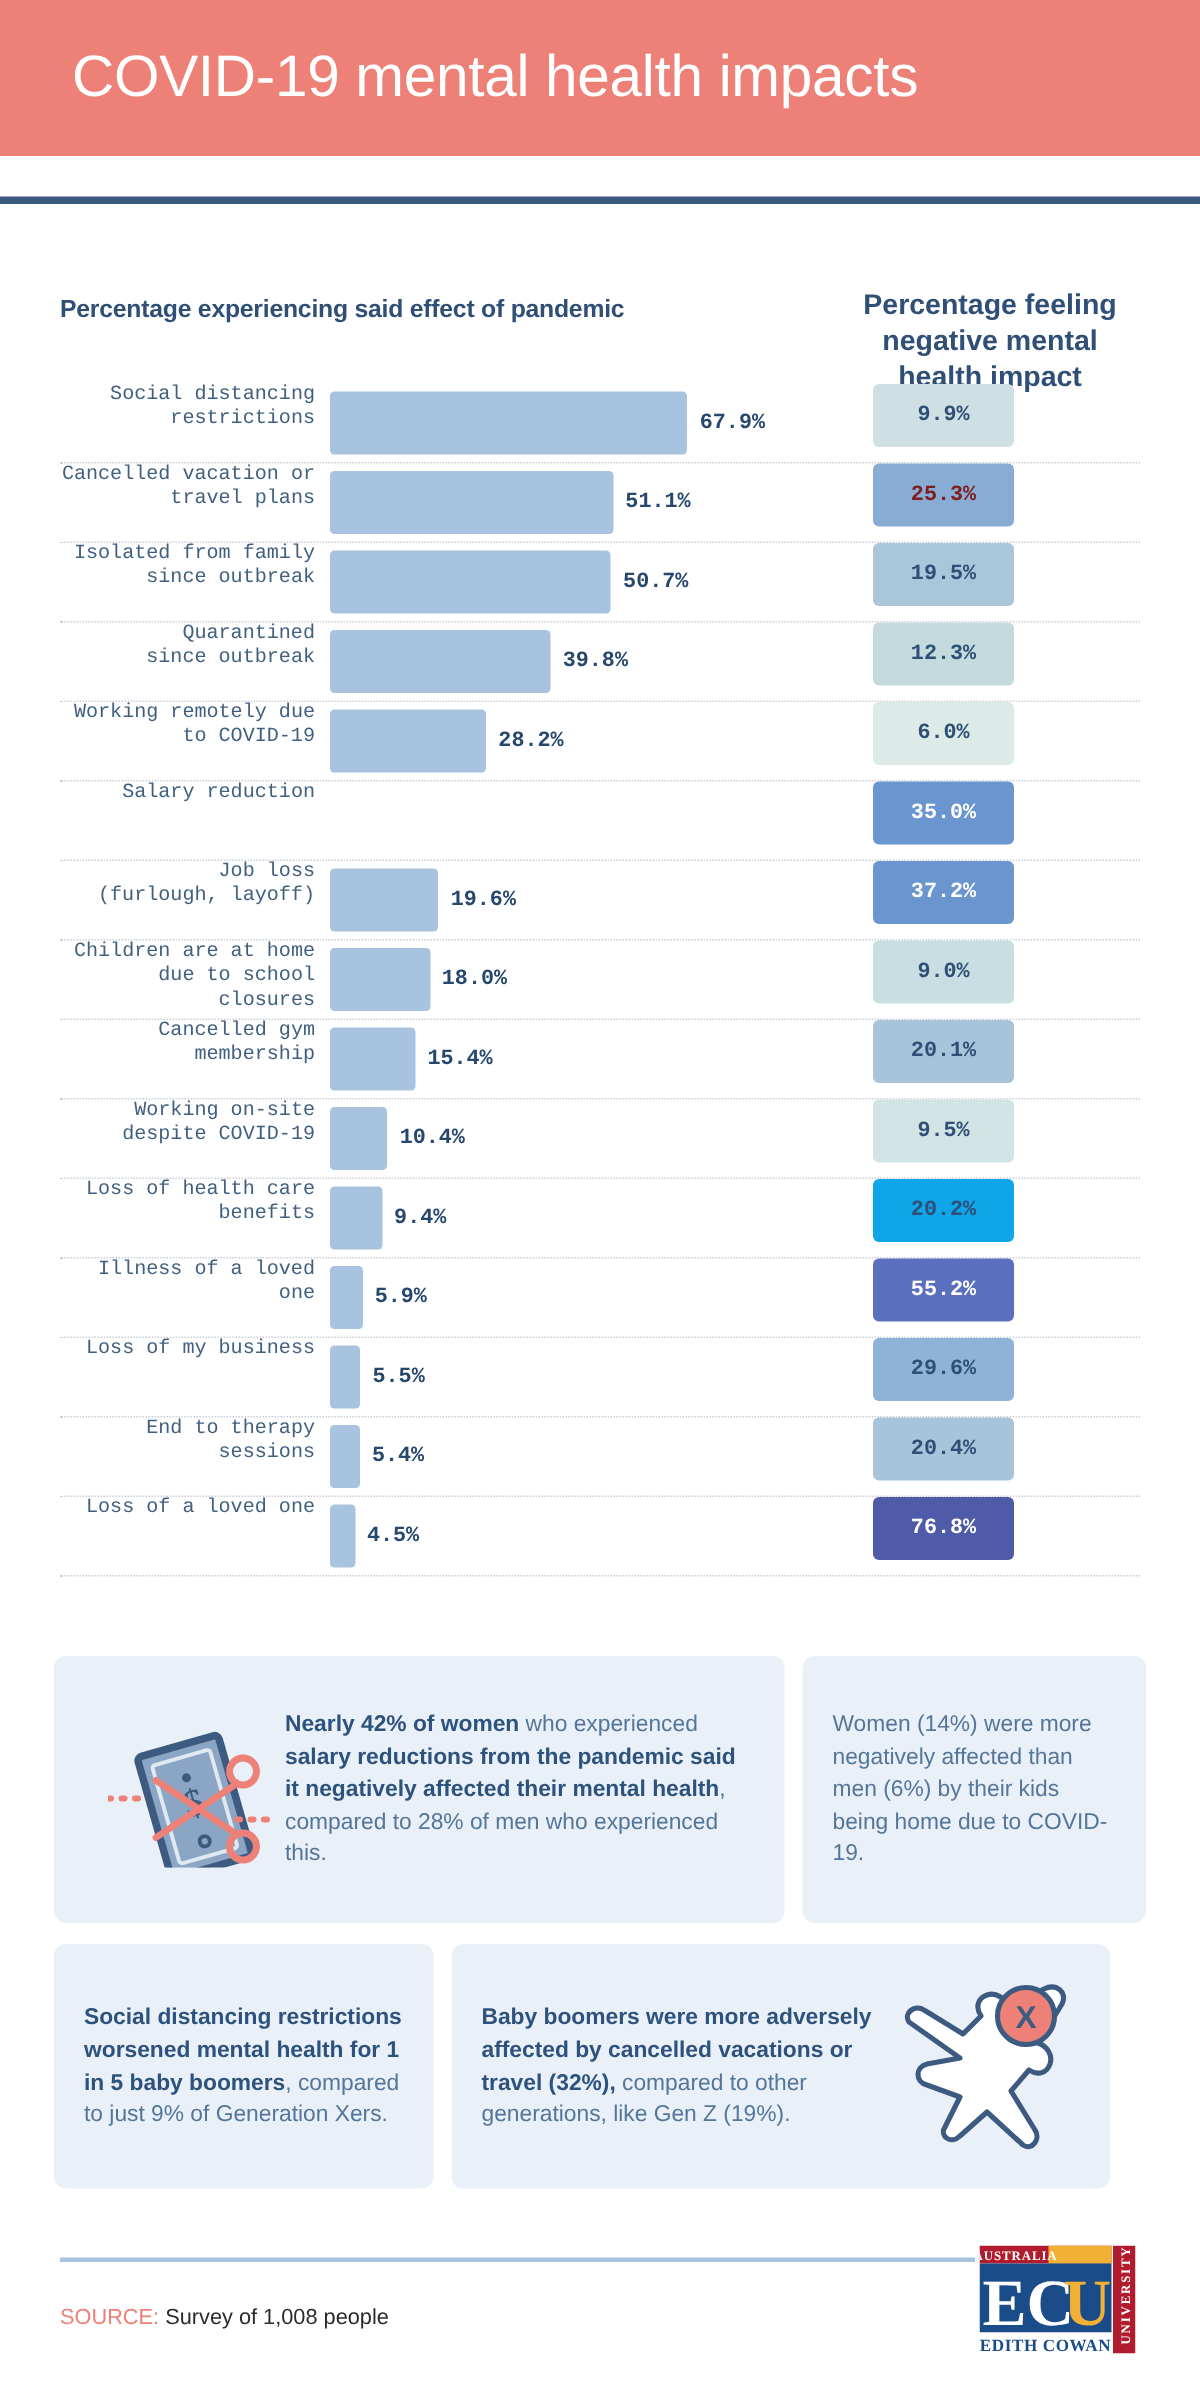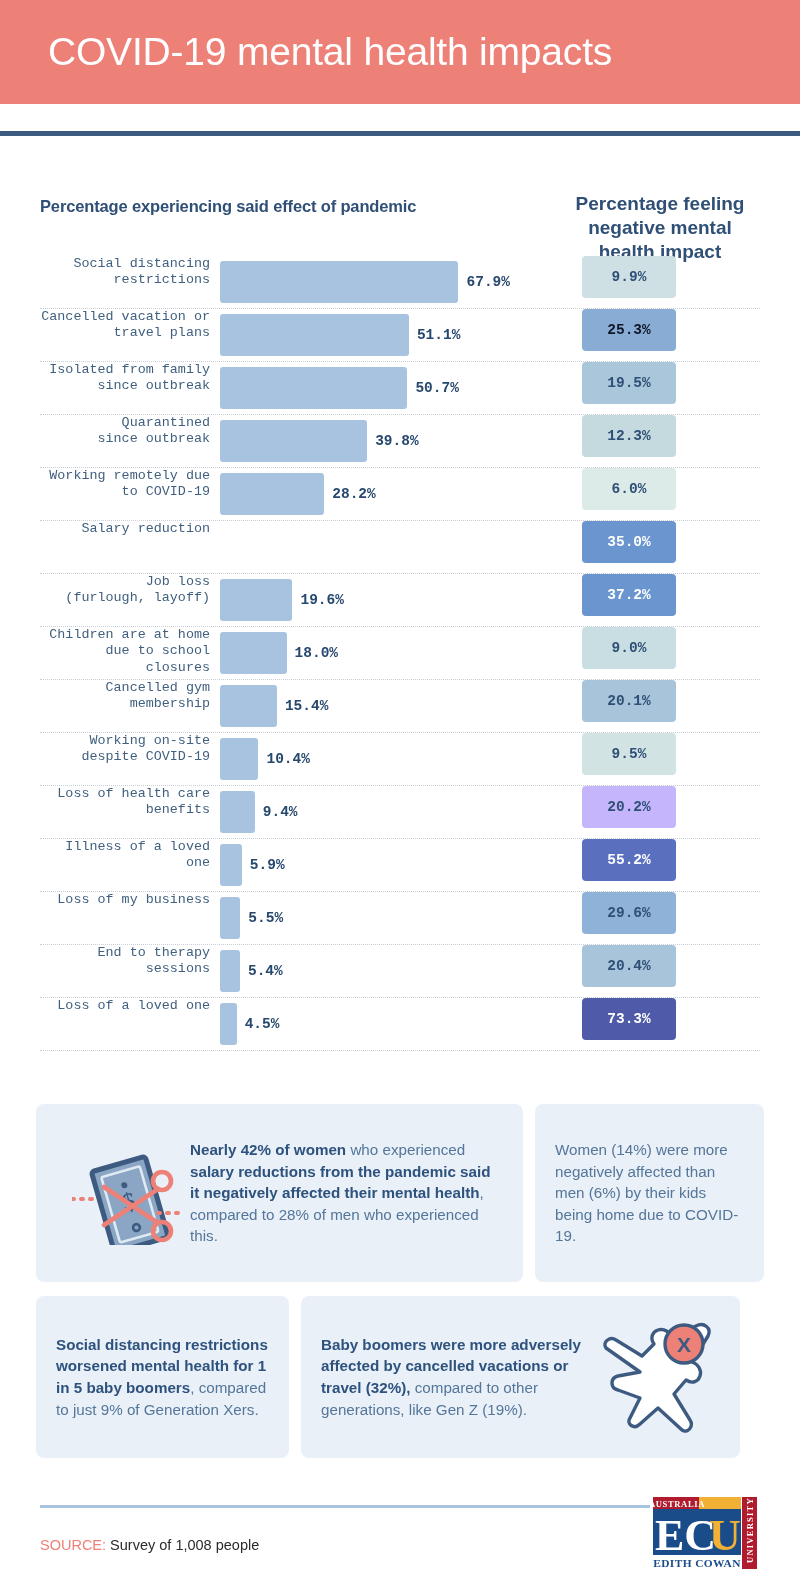--- a/index.html
+++ b/index.html
@@ -207,21 +207,21 @@
           <div class="impact-box" style="background: rgb(207, 224, 228); color: rgb(47, 79, 118);">9.9%</div>
         </div>
       </div>
       <div class="row">
         <div class="row-label">Cancelled vacation or<br>travel plans</div>
         <div class="bar-area">
           <div class="bar" style="width: 188.897px;"></div>
           <div class="bar-value">51.1%</div>
         </div>
         <div class="impact-cell">
-          <div class="impact-box" style="background: rgb(136, 172, 212); color: #0f172a;">25.3%</div>
+          <div class="impact-box" style="background: rgb(136, 172, 212); color: #7f1d1d;">25.3%</div>
         </div>
       </div>
       <div class="row">
         <div class="row-label">Isolated from family<br>since outbreak</div>
         <div class="bar-area">
           <div class="bar" style="width: 187.418px;"></div>
           <div class="bar-value">50.7%</div>
         </div>
         <div class="impact-cell">
           <div class="impact-box" style="background: rgb(169, 198, 218); color: rgb(47, 79, 118);">19.5%</div>
@@ -293,21 +293,21 @@
           <div class="impact-box" style="background: rgb(210, 227, 228); color: rgb(47, 79, 118);">9.5%</div>
         </div>
       </div>
       <div class="row">
         <div class="row-label">Loss of health care<br>benefits</div>
         <div class="bar-area">
           <div class="bar" style="width: 34.7482px;"></div>
           <div class="bar-value">9.4%</div>
         </div>
         <div class="impact-cell">
-          <div class="impact-box" style="background: #c4b5fd; color: rgb(47, 79, 118);">20.2%</div>
+          <div class="impact-box" style="background: #0ea5e9; color: rgb(47, 79, 118);">20.2%</div>
         </div>
       </div>
       <div class="row">
         <div class="row-label">Illness of a loved one</div>
         <div class="bar-area">
           <div class="bar" style="width: 21.81px;"></div>
           <div class="bar-value">5.9%</div>
         </div>
         <div class="impact-cell">
           <div class="impact-box" style="background: rgb(90, 112, 191); color: rgb(255, 255, 255);">55.2%</div>
@@ -333,21 +333,21 @@
           <div class="impact-box" style="background: rgb(167, 196, 218); color: rgb(47, 79, 118);">20.4%</div>
         </div>
       </div>
       <div class="row">
         <div class="row-label">Loss of a loved one</div>
         <div class="bar-area">
           <div class="bar" style="width: 16.6348px;"></div>
           <div class="bar-value">4.5%</div>
         </div>
         <div class="impact-cell">
-          <div class="impact-box" style="background: rgb(79, 91, 168); color: rgb(255, 255, 255);">73.3%</div>
+          <div class="impact-box" style="background: rgb(79, 91, 168); color: rgb(255, 255, 255);">76.8%</div>
         </div>
       </div>
     </div>
 
   <div class="cards">
 
     <div class="card-row">
 
       <div class="card" id="card-salary">
         <div class="icon-money">

